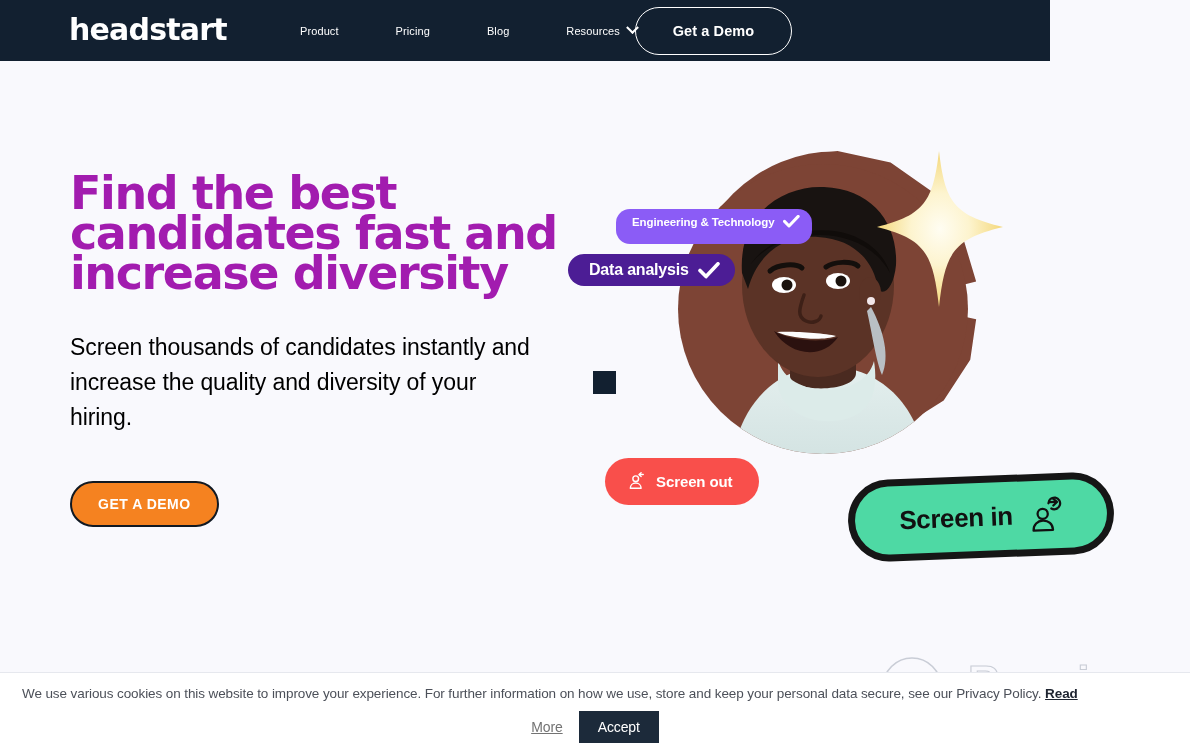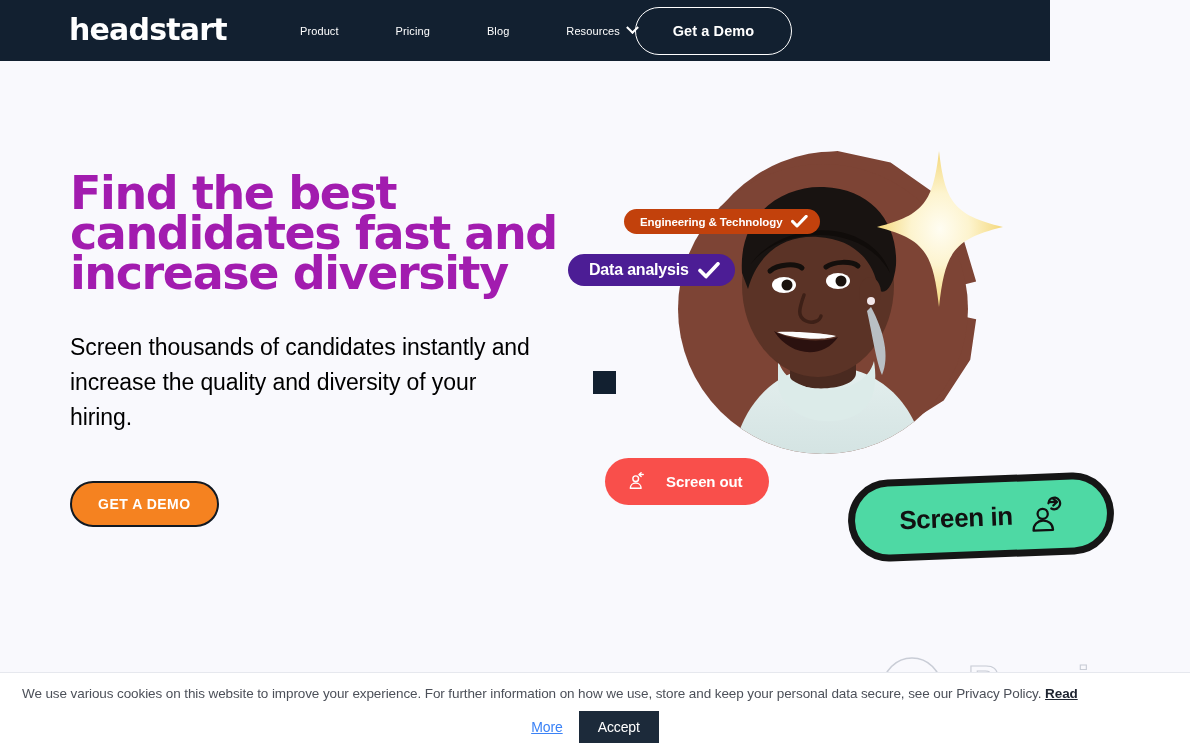--- a/index.html
+++ b/index.html
@@ -192,25 +192,25 @@
     display: inline-flex;
     align-items: center;
     gap: 9px;
     border-radius: 18px;
     color: #ffffff;
     white-space: nowrap;
     font-weight: 600;
   }
 
   .pill-eng {
-    left: 64px;
+    left: 56px;
     top: 78px;
-    background: #c2410c;
+    background: #8b5cf6;
     font-size: 11.5px;
-    padding: 6px 12px 6px 16px;
+    padding: 6px 12px 16px 16px;
     border-radius: 14px;
     letter-spacing: -0.1px;
   }
 
   .pill-data {
     left: 8px;
     top: 123px;
     background: #4c1d95;
     font-size: 16px;
     padding: 7px 15px 7px 21px;
@@ -238,21 +238,21 @@
     left: 45px;
     top: 327px;
     background: #f94f4b;
     color: #ffffff;
     border-radius: 27px;
     padding: 14px 26px 14px 22px;
     font-size: 15px;
     font-weight: 600;
     display: inline-flex;
     align-items: center;
-    gap: 20px;
+    gap: 10px;
     letter-spacing: -0.1px;
     border: none;
     cursor: pointer;
     font-family: "Liberation Sans", sans-serif;
   }
 
   .screen-in {
     position: absolute;
     left: 288px;
     top: 345px;
@@ -331,21 +331,21 @@
     left: 0;
     top: 38px;
     width: 1190px;
     display: flex;
     align-items: center;
     justify-content: center;
     gap: 16px;
   }
 
   .more-link {
-    color: #3b82f6;
+    color: #737373;
     font-size: 14px;
     text-decoration: underline;
     cursor: pointer;
     letter-spacing: -0.1px;
   }
 
   .accept-btn {
     background: #1c2a3a;
     color: #ffffff;
     border: none;

